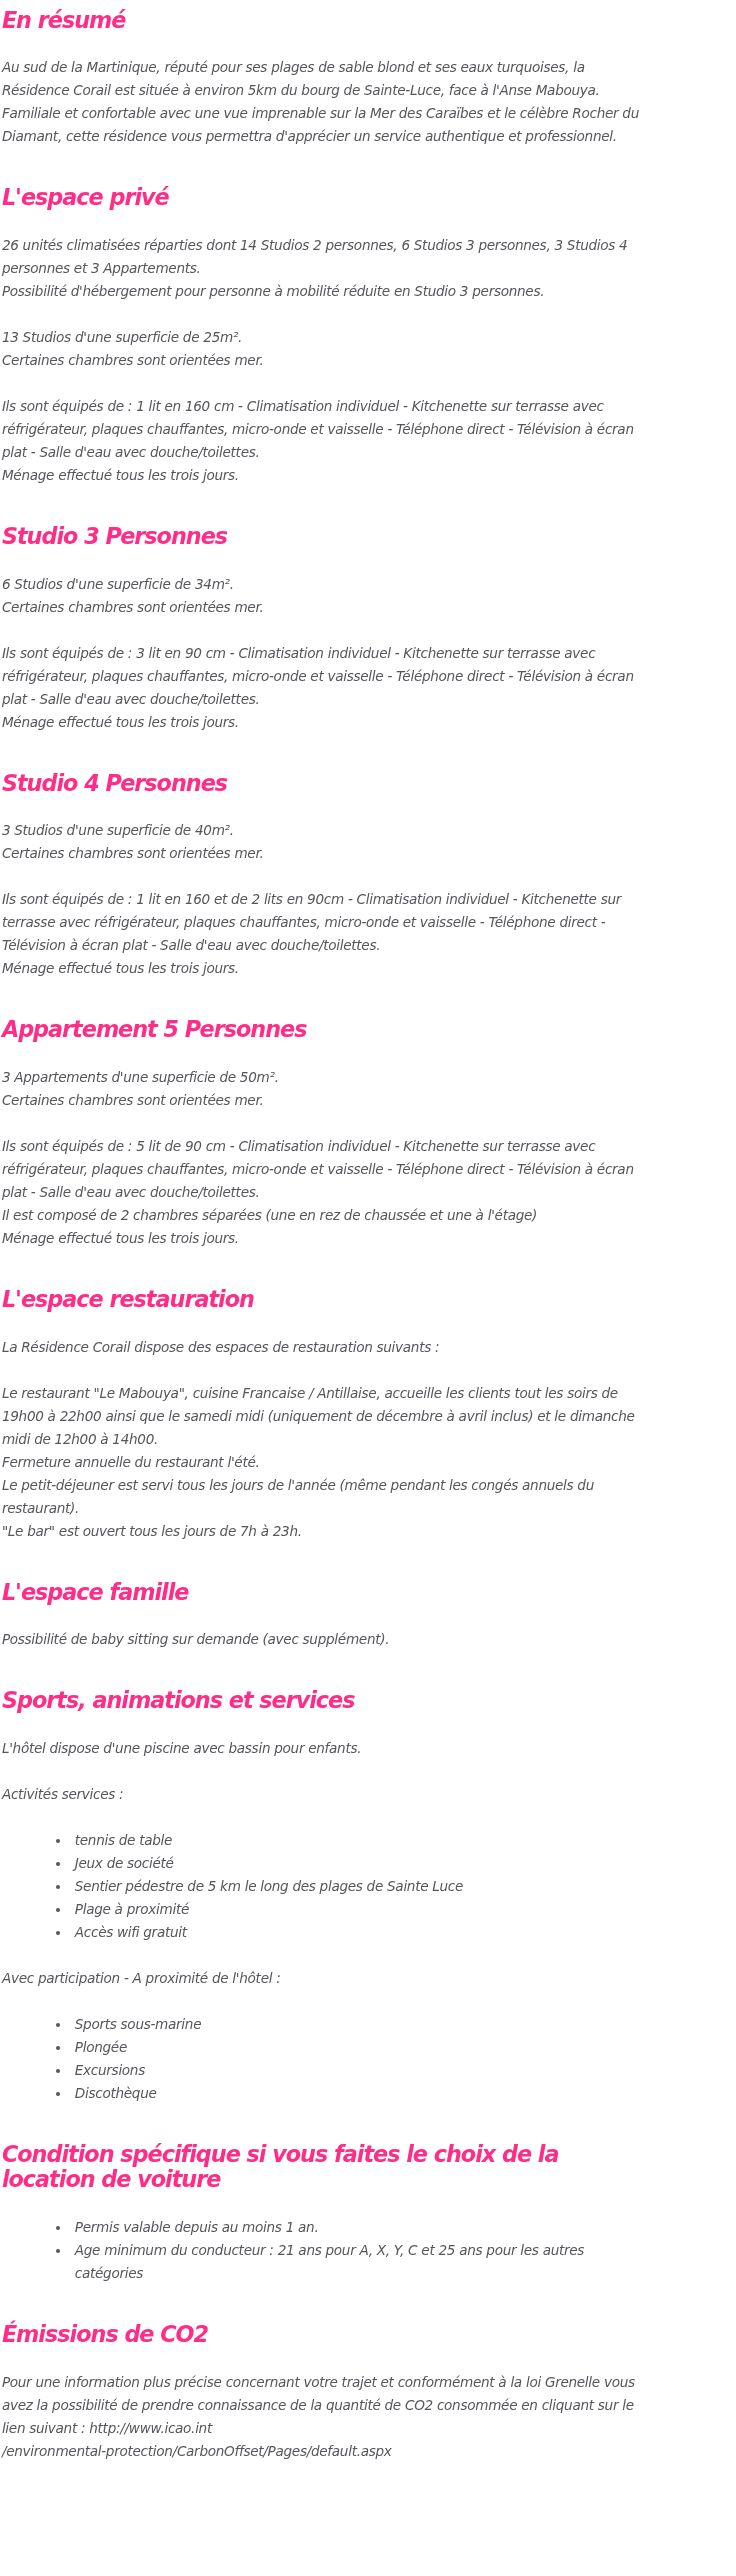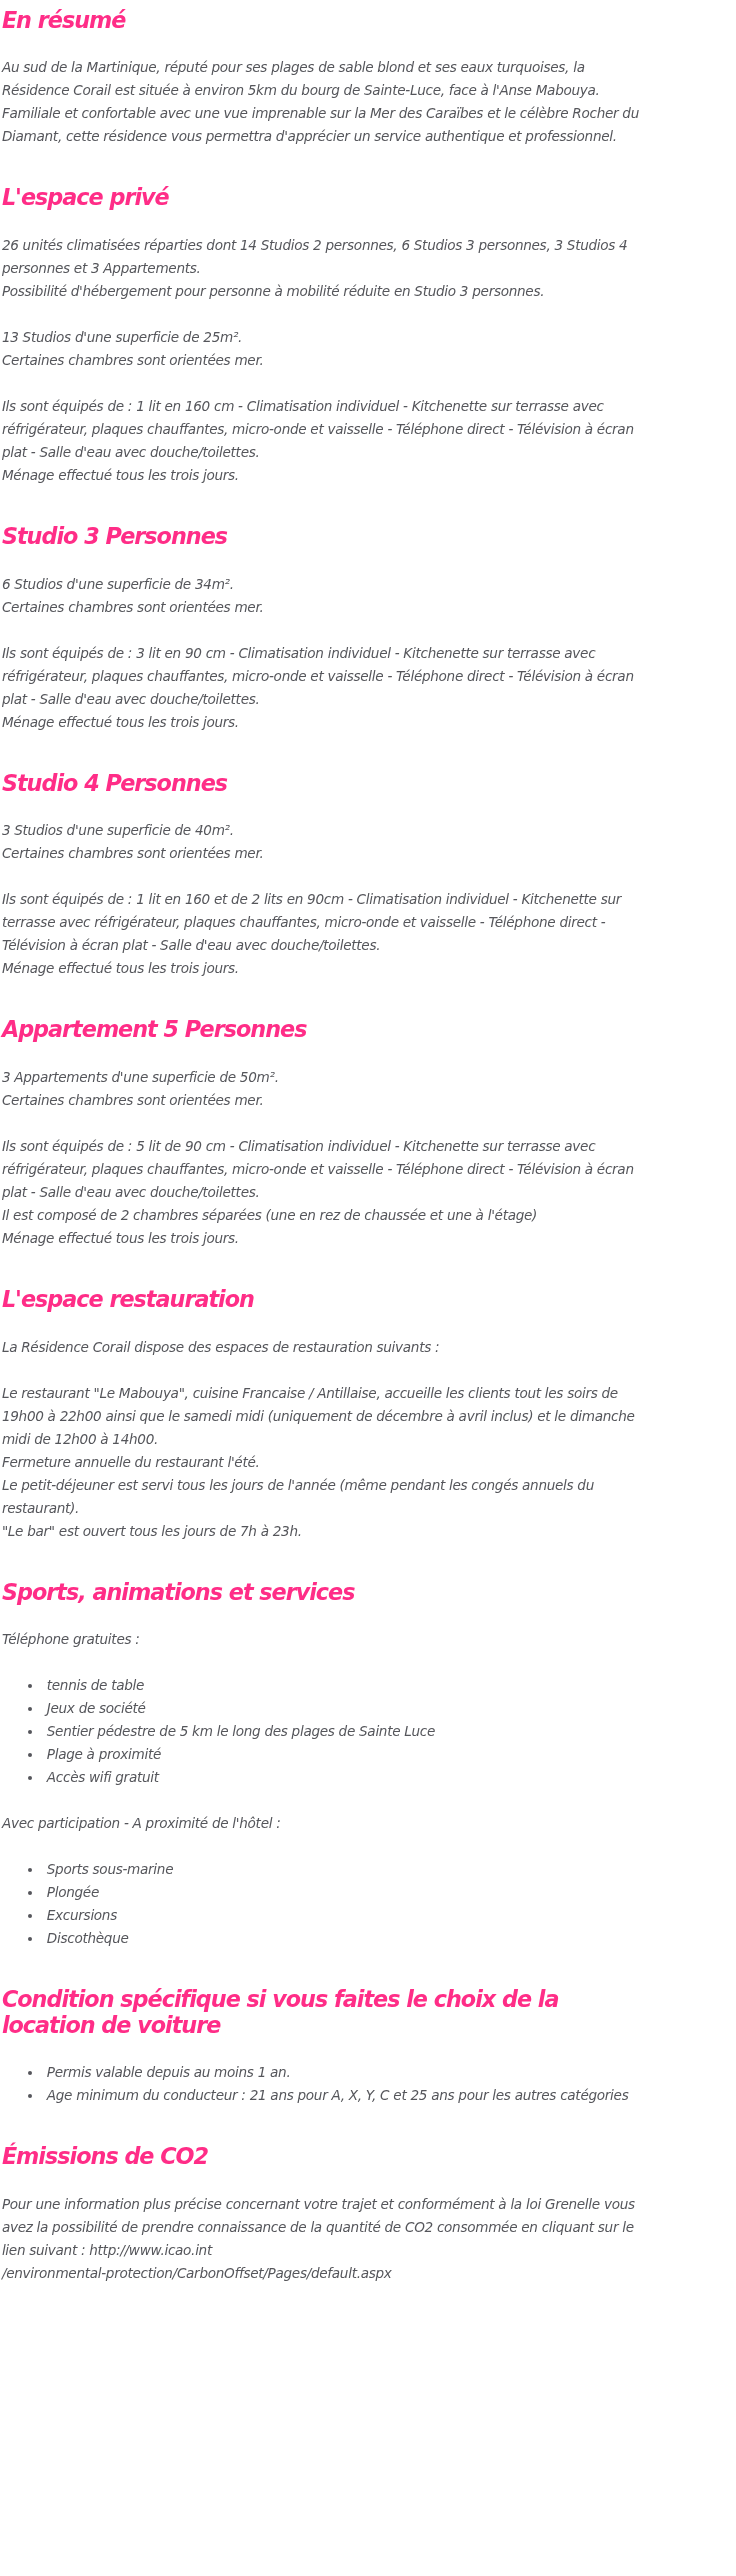--- a/index.html
+++ b/index.html
@@ -35,20 +35,21 @@
     font-style:italic;
   }
   ul{
     margin:23px 0;
     padding-left:41px;
     list-style:disc;
   }
   li{
     line-height:23px;
     padding-left:3.9px;
+    margin-left:28px;
   }
   .link{white-space:pre-line;}
 </style>
 </head>
 <body>
 
 <main>
 
   <section>
     <h2>En résumé</h2>
@@ -95,24 +96,29 @@
 
   <section>
     <h2>L'espace restauration</h2>
     <p>La Résidence Corail dispose des espaces de restauration suivants :</p>
     <p>Le restaurant "Le Mabouya", cuisine Francaise / Antillaise, accueille les clients tout les soirs de 19h00 à 22h00 ainsi que le samedi midi (uniquement de décembre à avril inclus) et le dimanche midi de 12h00 à 14h00.
 Fermeture annuelle du restaurant l'été.
 Le petit-déjeuner est servi tous les jours de l'année (même pendant les congés annuels du restaurant).
 "Le bar" est ouvert tous les jours de 7h à 23h.</p>
   </section>
 
+  <section>
+    <h2>L'espace famille</h2>
+    <p>Possibilité de baby sitting sur demande (avec supplément).</p>
+  </section>
 
   <section>
     <h2>Sports, animations et services</h2>
-    <p>Téléphone gratuites :</p>
+    <p>L'hôtel dispose d'une piscine avec bassin pour enfants.</p>
+    <p>Activités services :</p>
     <ul>
       <li>tennis de table</li>
       <li>Jeux de société</li>
       <li>Sentier pédestre de 5 km le long des plages de Sainte Luce</li>
       <li>Plage à proximité</li>
       <li>Accès wifi gratuit</li>
     </ul>
     <p>Avec participation - A proximité de l'hôtel :</p>
     <ul>
       <li>Sports sous-marine</li>

